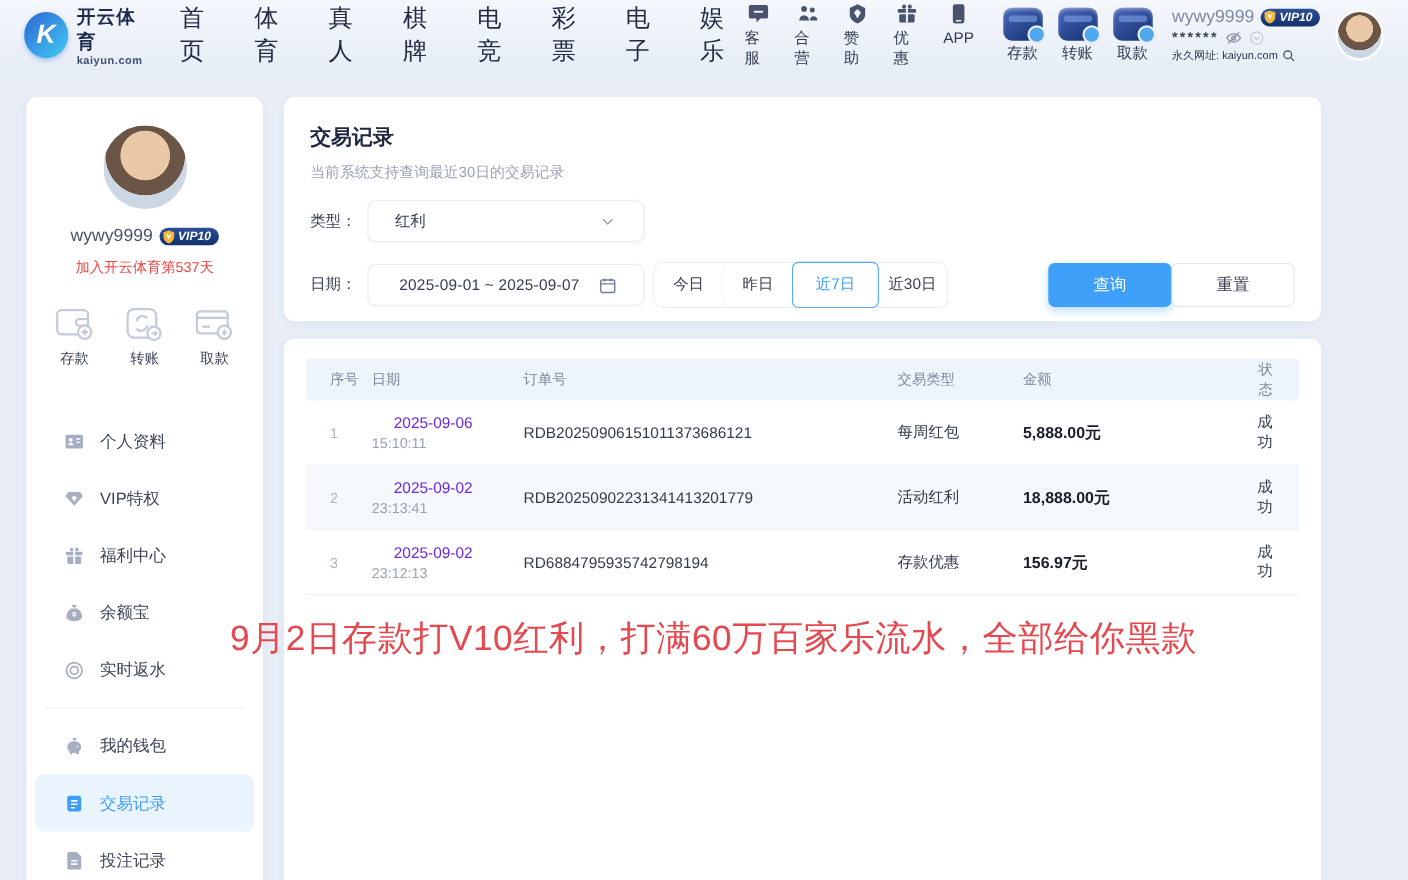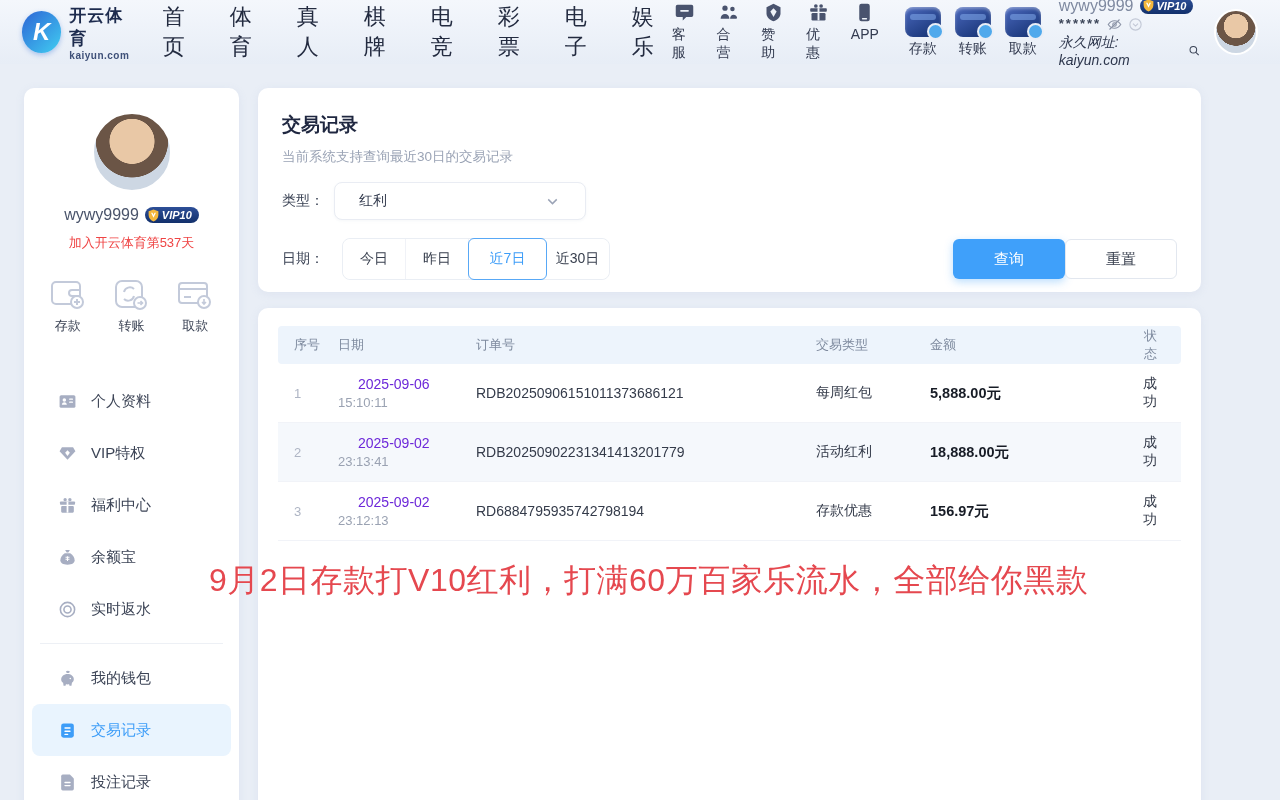--- a/index.html
+++ b/index.html
@@ -49,21 +49,21 @@
   .user-name { font-size:16px; color:#7e89a0; }
   .vip-badge {
     display:inline-flex; align-items:center; gap:2px; height:16px; padding:0 7px 0 2px;
     border-radius:9px; background:linear-gradient(180deg,#2d4f98,#12306b);
     color:#fff; font-size:11px; font-weight:bold; font-style:italic;
   }
   .vip-badge svg { width:13px; height:13px; }
   .user-line2 { display:flex; align-items:center; gap:6px; }
   .pwd-mask { font-size:13px; font-weight:bold; color:#3c4558; letter-spacing:2px; line-height:10px; }
   .user-line2 svg { width:15px; height:15px; }
-  .user-line3 { display:flex; align-items:center; gap:3px; font-size:14px; color:#2e374d;font-style:italic; }
+  .user-line3 { display:flex; align-items:center; gap:3px; font-size:10px; color:#2e374d; }
   .user-line3 svg { width:13px; height:13px; }
   .avatar {
     border-radius:50%;
     background:radial-gradient(circle at 50% 36%, #e9c8a6 0 36%, #6b5546 37% 58%, #cdd7e3 59% 100%);
     border:2px solid #fff;
   }
   .avatar.sm { width:46px; height:46px; margin-left:14px; }
   .avatar.lg { width:80px; height:80px; }
   
   .sidebar {
@@ -134,21 +134,21 @@
     padding:18px 20px;
   }
   .tbl-head, .tbl-row {
     display:grid; grid-template-columns:60px 138px 340px 114px 205px 1fr;
     align-items:center;
   }
   .tbl-head {
     height:38px; background:#edf4fc; border-radius:4px;
     font-size:13px; color:#7e8a9e;
   }
-  .tbl-head .c1, .tbl-row .c1 { padding-left:0;margin-left:16px; }
+  .tbl-head .c1, .tbl-row .c1 { padding-left:22px; }
   .tbl-head .c6, .tbl-row .c6 { text-align:right; padding-right:24px; }
   .tbl-row { min-height:59px; border-bottom:1px solid #f1f3f8; font-size:14px; color:#343b4a; }
   .tbl-row.alt { background:#f5f8fc; }
   .tbl-row .c1 { color:#aeb5c4; font-size:13px; }
   .cell-date .d { color:#6d28d9;margin-left:20px; }
   .cell-date .t { color:#9aa2b2; font-size:13px; margin-top:3px; }
   .cell-amount { font-weight:bold; color:#171c26; font-size:14.5px; }
   
   .overlay-warning {
     position:absolute; left:209px; top:559px; font-size:32px; white-space:nowrap;
@@ -387,20 +387,27 @@
     <span class="field-label">类型：</span>
     <div class="select-box">
       <span class="val">红利</span>
       <svg viewBox="0 0 24 24" fill="none" stroke="#9aa3b6" stroke-width="2">
           <path d="M6 9l6 6 6-6"></path>
         </svg>
     </div>
   </div>
   <div class="row date-row">
     <span class="field-label">日期：</span>
+    <div class="date-box">
+      <span class="val">2025-09-01 ~ 2025-09-07</span>
+      <svg viewBox="0 0 24 24" fill="none" stroke="#707c96" stroke-width="1.8">
+          <rect x="3" y="5" width="18" height="16" rx="2"></rect>
+          <path d="M3 10h18M8 3v4M16 3v4"></path>
+        </svg>
+    </div>
     <div class="range-group">
       <div class="range-btn">今日</div>
       <div class="range-btn">昨日</div>
       <div class="range-btn active">近7日</div>
       <div class="range-btn">近30日</div>
     </div>
     <div class="action-btns">
       <div class="btn primary">查询</div>
       <div class="btn ghost">重置</div>
     </div>

